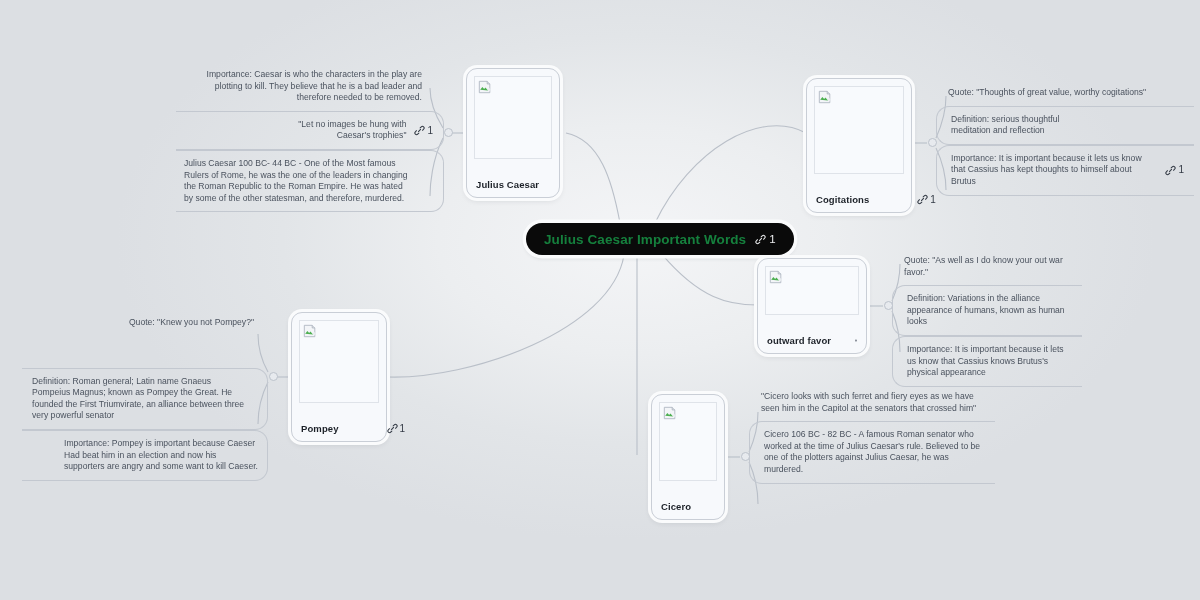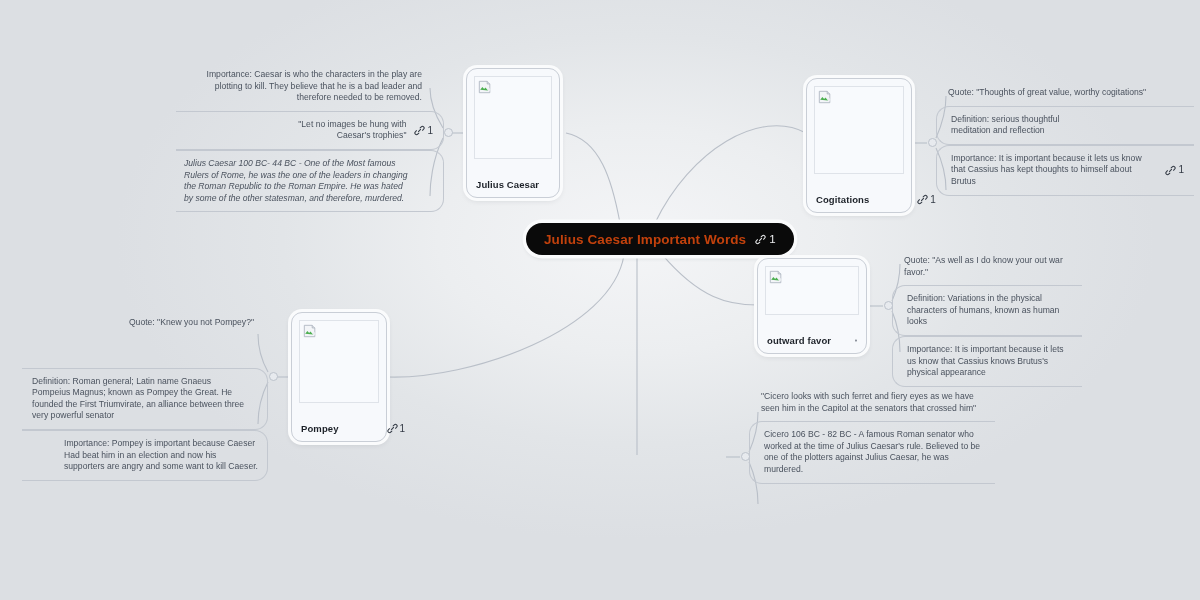--- a/index.html
+++ b/index.html
@@ -22,21 +22,21 @@
     left: 526px; top: 223px;
     height: 32px;
     display: flex; align-items: center; gap: 9px;
     padding: 0 18px;
     background: #0a0a0a;
     border-radius: 17px;
     box-shadow: 0 0 0 3.5px #fafbfc, 0 2px 5px rgba(40,45,55,.28);
     white-space: nowrap;
   }
   .center-title {
-    color: #c2410c; font-size: 13.5px; font-weight: bold; letter-spacing: .1px; text-align: right;
+    color: #15803d; font-size: 13.5px; font-weight: bold; letter-spacing: .1px; text-align: right;
   }
   .center-link { display: flex; align-items: center; gap: 3px; }
   .center-link .cnt { color: #e9eaec; font-size: 11.5px; }
 
   
   .card {
     position: absolute;
     background: #f7f9fc;
     border: 1.2px solid #c9ced6;
     border-radius: 11px;
@@ -182,21 +182,21 @@
         <svg width="11" height="11" viewBox="0 0 16 16">
           <g stroke="#333a45" stroke-width="1.5" fill="none" stroke-linecap="round">
             <path d="M6.5 9.5 L9.5 6.5"></path>
             <path d="M9 4.3 L10.6 2.7 a2.4 2.4 0 0 1 3.4 3.4 L12.4 7.7"></path>
             <path d="M7 11.7 L5.4 13.3 a2.4 2.4 0 0 1 -3.4 -3.4 L3.6 8.3"></path>
           </g>
         </svg>
         <span class="cnt">1</span>
       </span>
     </div>
-    <div class="note bubble" style="padding-left:8px; padding-right:30px;font-style:italic;">
+    <div class="note bubble" style="padding-left:8px; padding-right:30px;">
       <span class="txt">Julius Caesar 100 BC- 44 BC - One of the Most famous Rulers of Rome, he was the one of the leaders in changing the Roman Republic to the Roman Empire. He was hated by some of the other statesman, and therefore, murdered.</span>
     </div>
   </div>
   <div class="nub" style="left:444px; top:128px;"></div>
 
   <div class="card" style="left:806px; top:78px; width:106px; height:135px;">
     <div class="card-img">
       <svg class="broken-img" width="14" height="14" viewBox="0 0 16 16">
         <path d="M1.5 1.5 h9 l3 3 v10 h-12 z" fill="#f3f5f8" stroke="#aeb6c0" stroke-width="1"></path>
         <path d="M10.5 1.5 v3 h3" fill="#dfe3e9" stroke="#aeb6c0" stroke-width="1"></path>
@@ -264,28 +264,46 @@
         <path d="M2.4 11.6 l3.6-4 2.6 2.6 2.2-2.2 3 3.6 z" fill="#e9ebef"></path>
       </svg>
     </div>
   </div>
 
   <div class="notes right" style="left:892px; top:248px; width:190px;">
     <div class="note bare" style="padding-left:12px;">
       <span class="txt">Quote: "As well as I do know your out war favor."</span>
     </div>
     <div class="note bubble" style="padding-left:14px;">
-      <span class="txt">Definition: Variations in the physical characters of humans, known as human looks</span>
+      <span class="txt">Definition: Variations in the alliance appearance of humans, known as human looks</span>
     </div>
     <div class="note bubble" style="padding-left:14px;">
       <span class="txt">Importance: It is important because it lets us know that Cassius knows Brutus's physical appearance</span>
     </div>
   </div>
   <div class="nub" style="left:884px; top:301px;"></div>
 
+  <div class="card" style="left:651px; top:394px; width:74px; height:126px;">
+    <div class="card-img">
+      <svg class="broken-img" width="14" height="14" viewBox="0 0 16 16">
+        <path d="M1.5 1.5 h9 l3 3 v10 h-12 z" fill="#f3f5f8" stroke="#aeb6c0" stroke-width="1"></path>
+        <path d="M10.5 1.5 v3 h3" fill="#dfe3e9" stroke="#aeb6c0" stroke-width="1"></path>
+        <path d="M2.5 11 l2.5-3 2 2.2 1.5-1.6 3 3.4 z" fill="#4caf50"></path>
+        <path d="M13 9 l2 2 -2 2 -2-2 z" fill="#e8ebef"></path>
+      </svg>
+    </div>
+    <div class="card-foot">
+      <span class="card-label">Cicero</span>
+      <svg class="pic-badge" width="12" height="11" viewBox="0 0 16 14">
+        <rect x="1" y="1" width="14" height="12" rx="2.5" fill="#6b7280" stroke="#3f4855" stroke-width="1.2"></rect>
+        <circle cx="5.2" cy="5" r="1.3" fill="#e9ebef"></circle>
+        <path d="M2.4 11.6 l3.6-4 2.6 2.6 2.2-2.2 3 3.6 z" fill="#e9ebef"></path>
+      </svg>
+    </div>
+  </div>
 
   <div class="notes right" style="left:749px; top:384px; width:246px;">
     <div class="note bare" style="padding-left:12px;">
       <span class="txt">"Cicero looks with such ferret and fiery eyes as we have seen him in the Capitol  at the senators that crossed him"</span>
     </div>
     <div class="note bubble" style="padding-left:14px;">
       <span class="txt">Cicero 106 BC - 82 BC - A famous Roman senator who worked at the time of Julius Caesar's rule. Believed to be one of the plotters against Julius Caesar, he was murdered.</span>
     </div>
   </div>
   <div class="nub" style="left:741px; top:452px;"></div>

